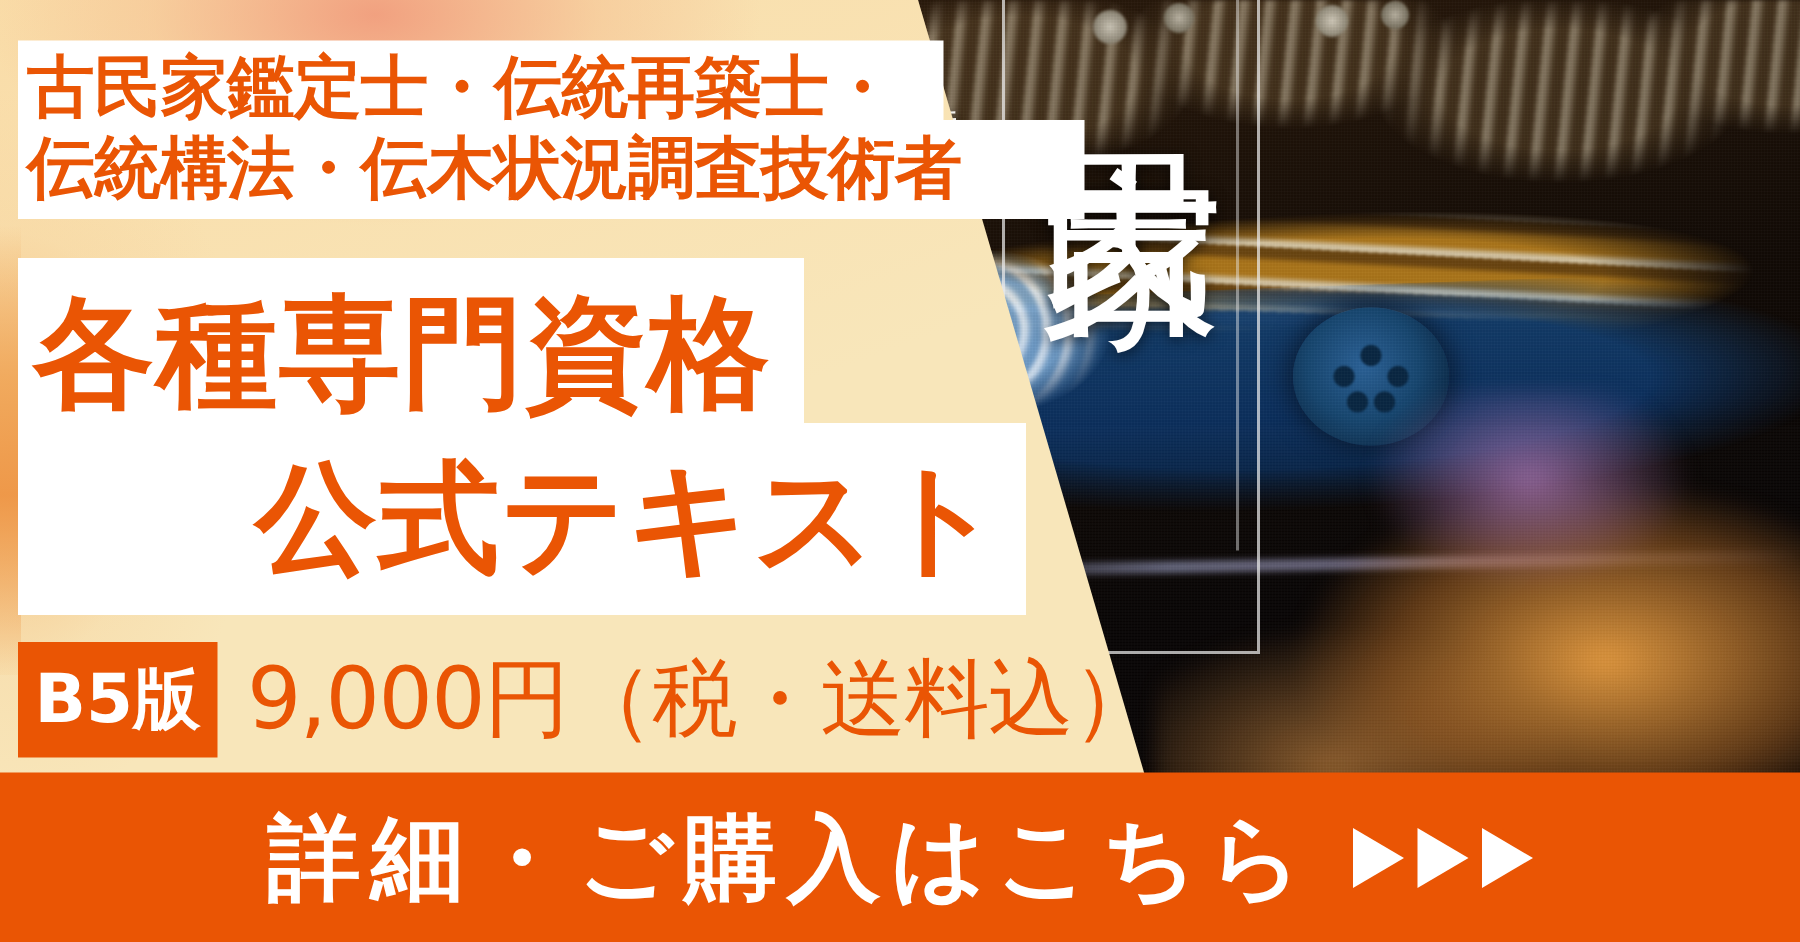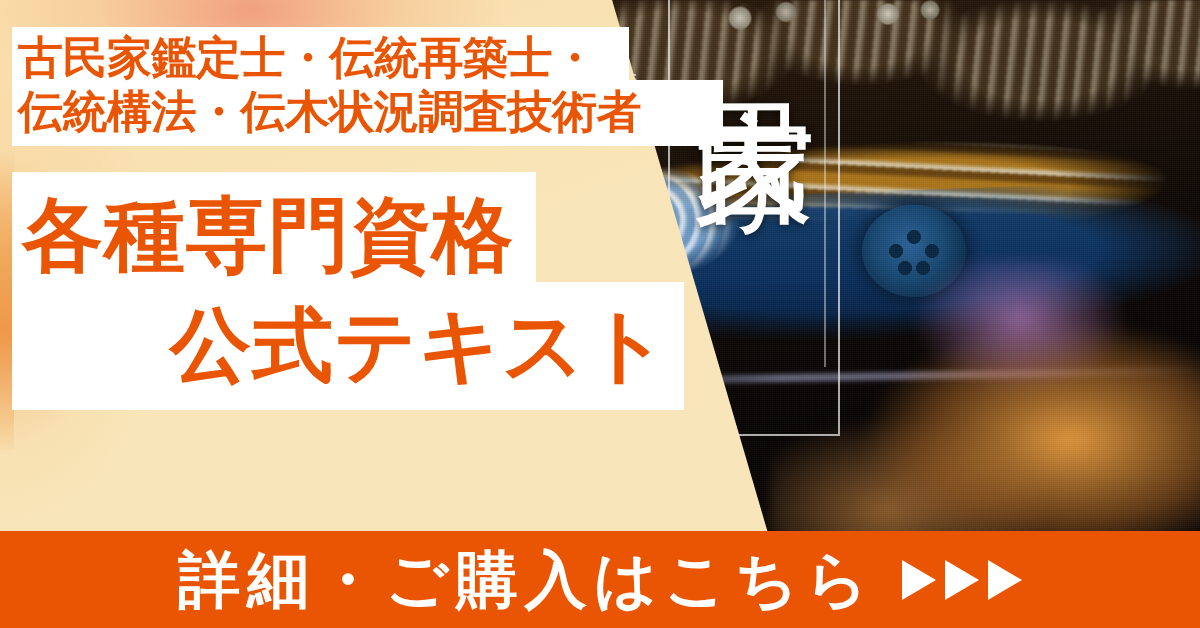--- a/index.html
+++ b/index.html
@@ -295,21 +295,21 @@
     margin-left: 20px;
     letter-spacing: -1px;
     white-space: nowrap;
     font-family: "DejaVu Sans", "Liberation Sans", sans-serif;
   }
 
   
   .cta {
     position: absolute;
     left: 0; bottom: 0;
-    width: 1200px; height: 97px;
+    width: 1200px; height: 113px;
     background: #ea5504;
     display: flex;
     align-items: center;
     justify-content: center;
     cursor: pointer;
     text-align: right;
   }
   .cta-text {
     color: #ffffff;
     font-size: 62px;
@@ -365,20 +365,24 @@
   <div class="panel panel-top1"></div>
   <div class="panel panel-top2"></div>
   <div class="kicker-line kicker-1">古民家鑑定士・伝統再築士・</div>
   <div class="kicker-line kicker-2">伝統構法・伝木状況調査技術者</div>
 
   <div class="panel panel-mid1"></div>
   <div class="panel panel-mid2"></div>
   <div class="headline headline-2">公式テキスト</div>
   <div class="headline headline-1">各種専門資格</div>
 
+  <div class="price-row">
+    <div class="badge">B5版</div>
+    <div class="price-text">9,000円（税・送料込）</div>
+  </div>
 
   <div class="cta">
     <div class="cta-text">詳細・ご購入はこちら</div>
     <div class="cta-arrows">
       <span class="tri"></span>
       <span class="tri"></span>
       <span class="tri"></span>
     </div>
   </div>
 

